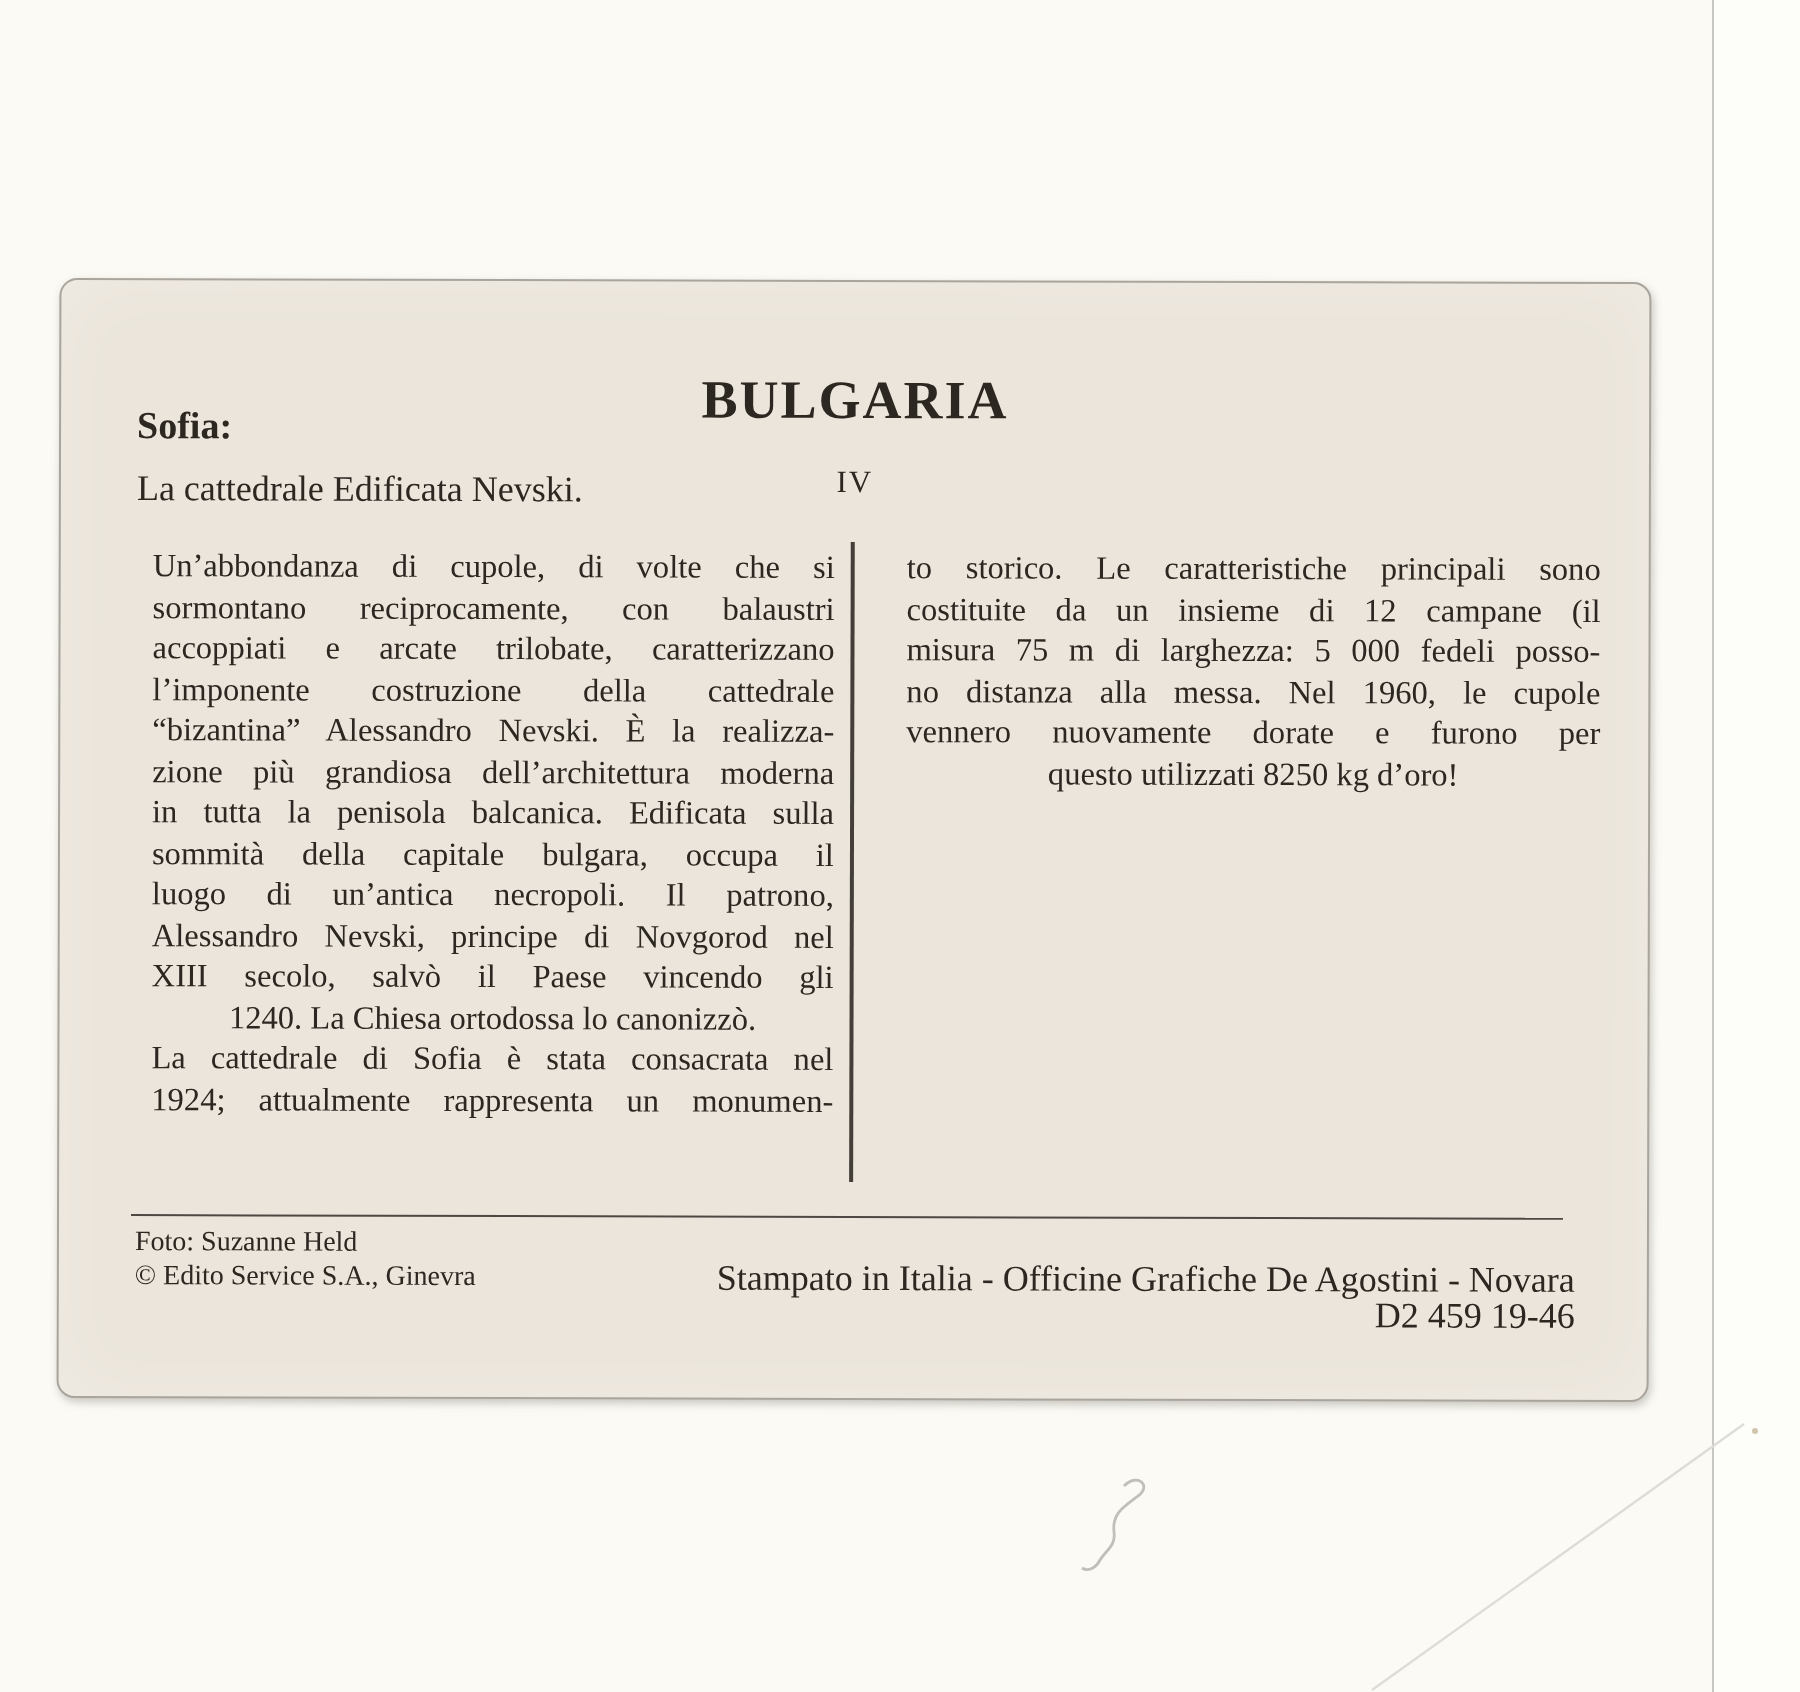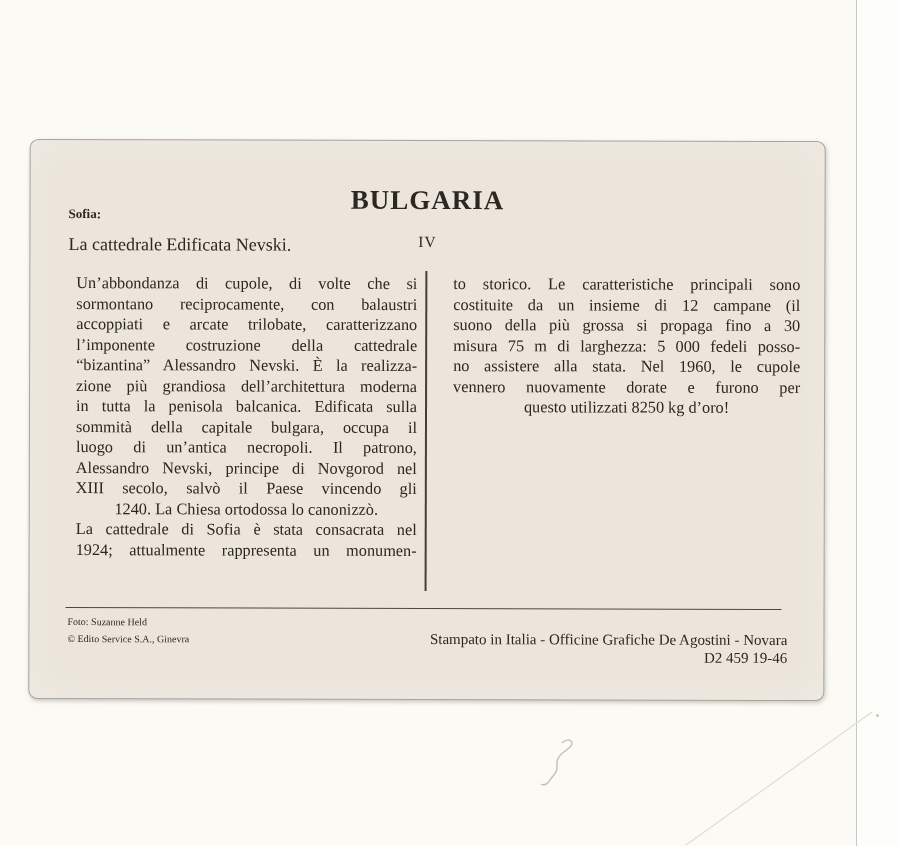--- a/index.html
+++ b/index.html
@@ -19,34 +19,34 @@
     border:1px solid #aaa59c;
     border-radius:9px;
     box-shadow:1px 2px 4px rgba(110,104,94,.35), inset 0 0 40px rgba(255,255,255,.25);
     transform:rotate(0.15deg);
     color:#2d2722;
   }
   .card > div{position:absolute;}
 
   .title{left:0;top:44px;width:794px;text-align:center;font-size:27px;font-weight:bold;letter-spacing:1px;line-height:30px;}
   .numeral{left:0;top:92px;width:794px;text-align:center;font-size:15.5px;letter-spacing:1px;line-height:18px;}
-  .location{left:38px;top:62px;font-size:13px;font-weight:bold;line-height:24px;text-align:right;}
+  .location{left:38px;top:62px;font-size:19px;font-weight:bold;line-height:24px;text-align:right;}
   .subtitle{left:38px;top:92px;font-size:18px;line-height:24px;}
 
   .col{top:133px;font-size:16.3px;line-height:20.5px;}
   .col-left{left:46px;width:341px;}
   .col-right{left:412px;width:347px;margin-left:11px;}
   .bline{text-align:center;white-space:normal;}
   .bline.just{text-align:justify;text-align-last:justify;-moz-text-align-last:justify;}
 
   .divider{left:395px;top:130px;width:1.5px;height:320px;background:#453f39;}
 
   .rule{left:36px;top:467px;width:716px;height:1px;background:#4d4judge843;background:#4d4843;}
-  .footer-left{left:38px;top:473px;font-size:10px;line-height:17.4px;}
-  .footer-right{right:36px;top:490px;font-size:15px;line-height:17.5px;text-align:right;}
+  .footer-left{left:38px;top:473px;font-size:14px;line-height:17.4px;}
+  .footer-right{right:36px;top:490px;font-size:18px;line-height:17.5px;text-align:right;}
 
   
   .pencil{position:absolute;left:528px;top:733px;width:60px;height:60px;}
   .crease{position:absolute;left:680px;top:705px;width:200px;height:141px;}
   .speck{position:absolute;left:876px;top:714px;width:3px;height:3px;border-radius:50%;background:#ad976d;opacity:.55;}
 </style>
 </head>
 <body>
 
 <div class="right-strip"></div>
@@ -71,23 +71,22 @@
       <div class="bline just">Alessandro Nevski, principe di Novgorod nel</div>
       <div class="bline just">XIII secolo, salvò il Paese vincendo gli</div>
       <div class="bline">1240. La Chiesa ortodossa lo canonizzò.</div>
       <div class="bline just">La cattedrale di Sofia è stata consacrata nel</div>
       <div class="bline just">1924; attualmente rappresenta un monumen-</div>
     </div>
   <div class="divider"></div>
   <div class="col col-right">
       <div class="bline just">to storico. Le caratteristiche principali sono</div>
       <div class="bline just">costituite da un insieme di 12 campane (il</div>
-      <div class="bline just">suono della più grossa si propaga fino a 30</div>
       <div class="bline just">misura 75 m di larghezza: 5 000 fedeli posso-</div>
-      <div class="bline just">no assistere alla stata. Nel 1960, le cupole</div>
+      <div class="bline just">no distanza alla messa. Nel 1960, le cupole</div>
       <div class="bline just">vennero nuovamente dorate e furono per</div>
       <div class="bline">questo utilizzati 8250 kg d’oro!</div>
     </div>
 
   <div class="rule"></div>
   <div class="footer-left">
     <div>Foto: Suzanne Held</div>
     <div>© Edito Service S.A., Ginevra</div>
   </div>
   <div class="footer-right">

